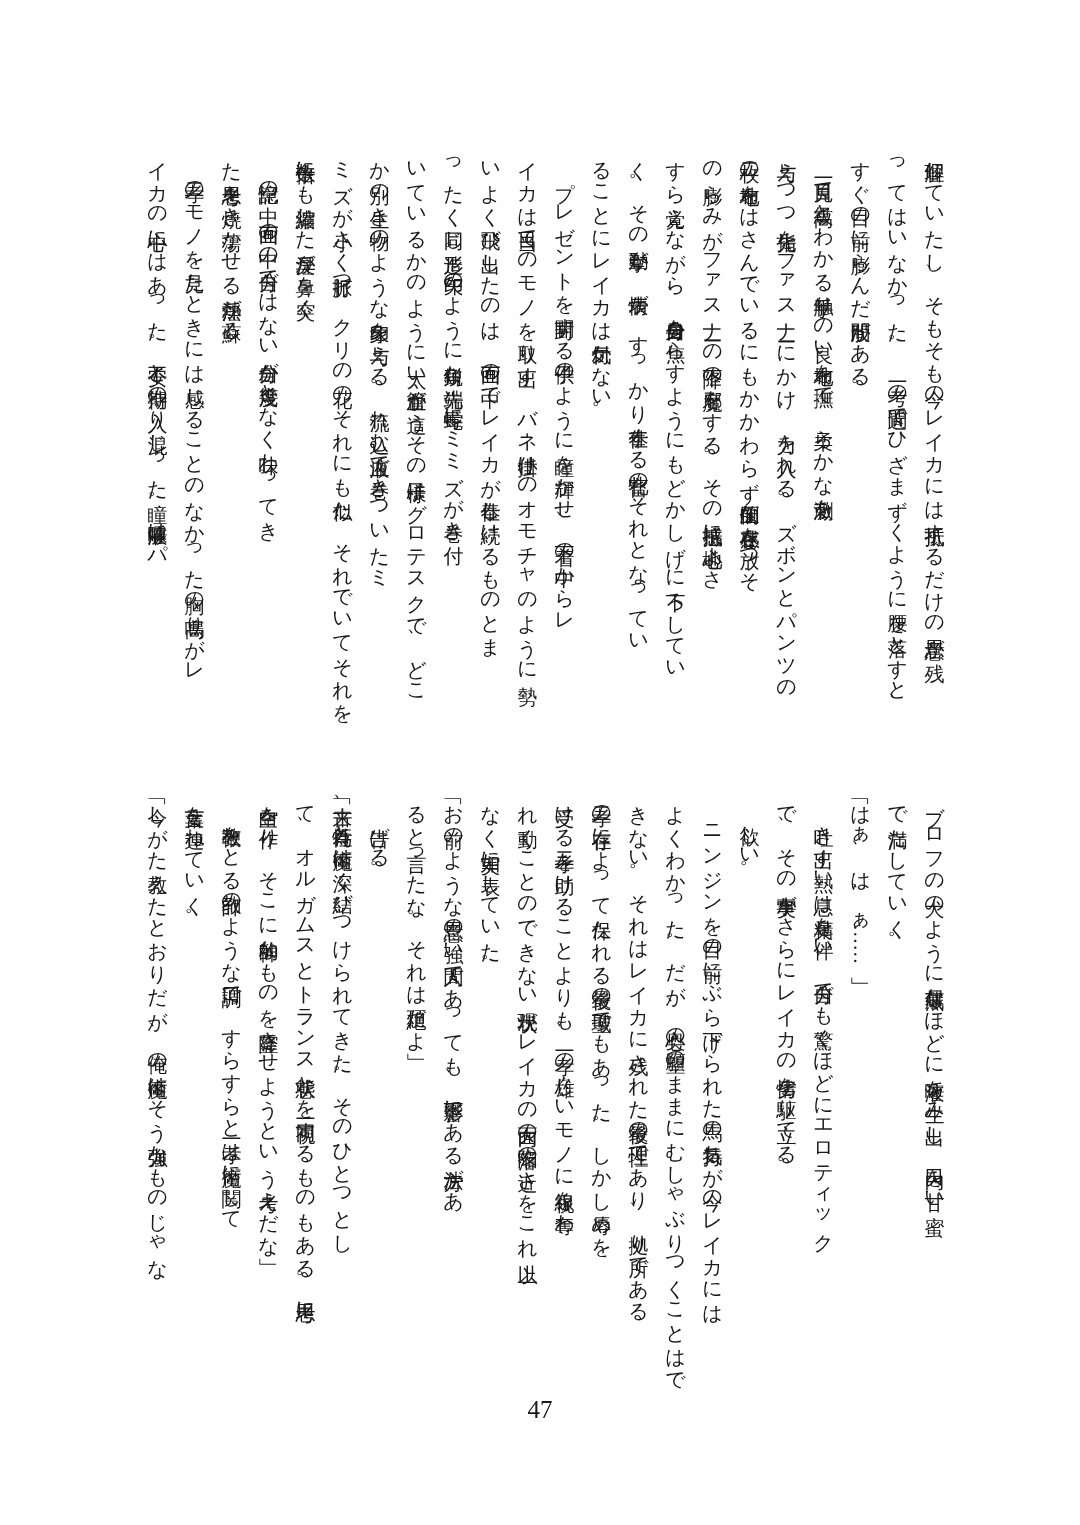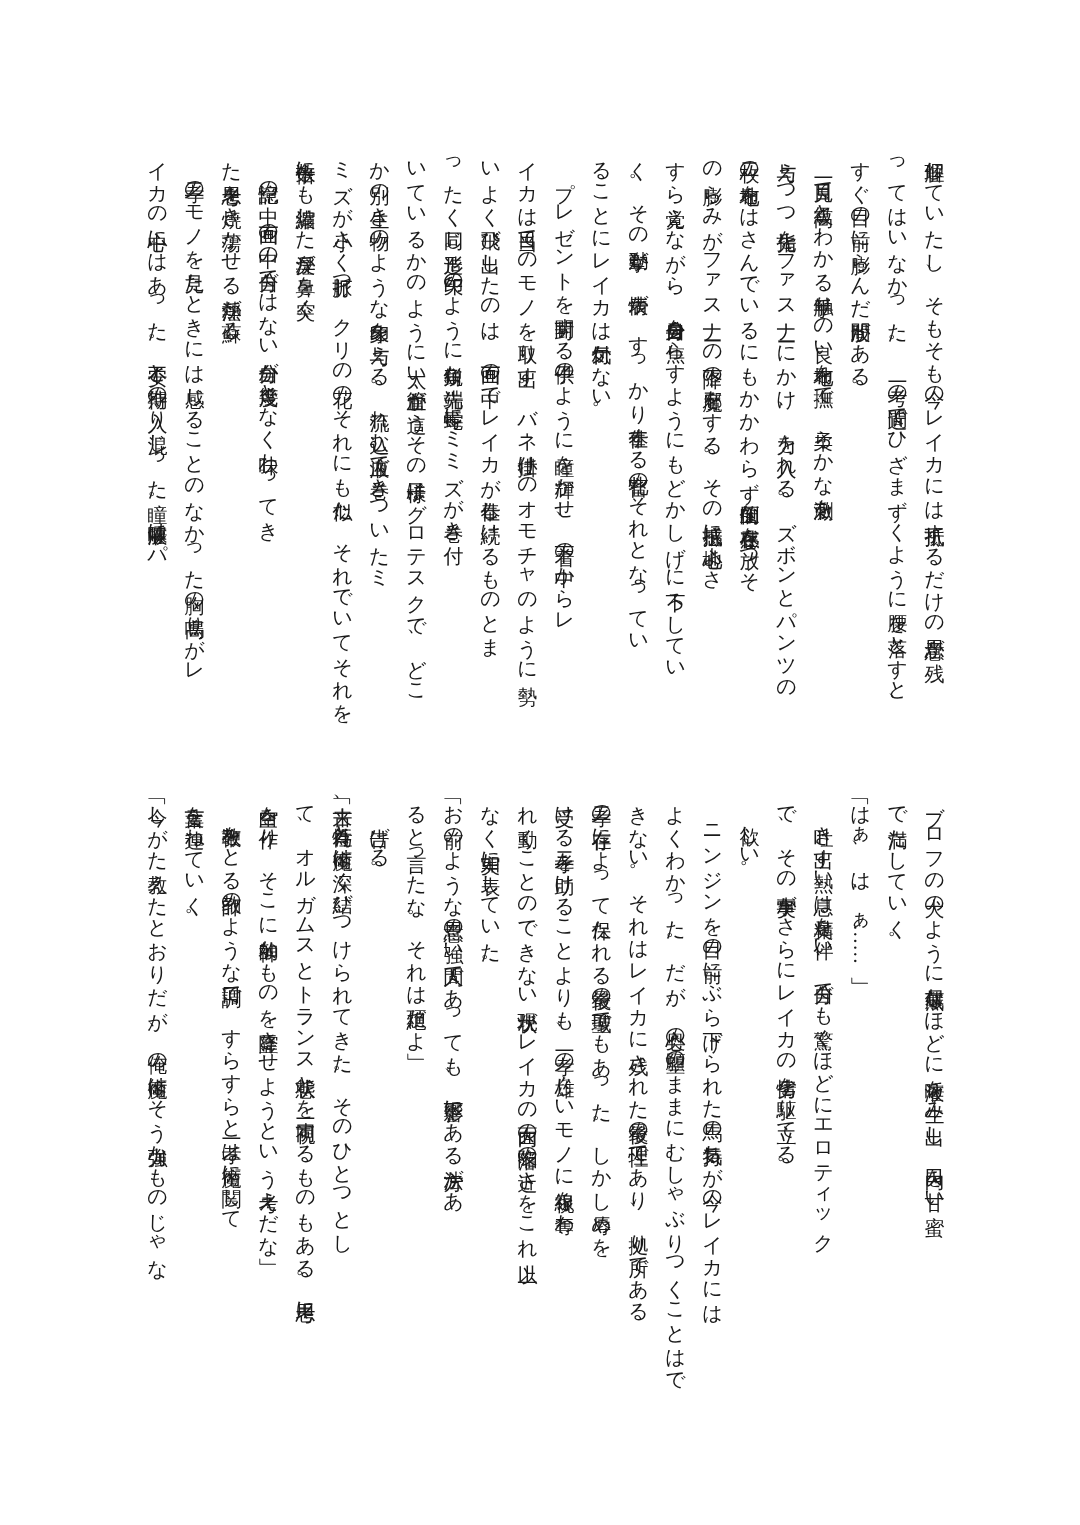--- a/index.html
+++ b/index.html
@@ -93,14 +93,15 @@
     <div class="line">ると言ったな。それは絶頂だよ」</div>
     <div class="line">　告げる。</div>
     <div class="line">「古来、性行為と魔術は深く結びつけられてきた。そのひとつとし</div>
     <div class="line">て、オルガムスとトランス状態とを同一視するものもある。思考に</div>
     <div class="line">空白を作り、そこに神的なものを降霊させようという考えだな」</div>
     <div class="line">　教鞭をとる教師のような口調で、すらすらと一孝は魔術に関して</div>
     <div class="line">言葉を連ねていく。</div>
     <div class="line">「今しがた教えたとおりだが、俺の魔術はそう強力なものじゃな</div>
   </div>
 
+  <div class="page-number">47</div>
 
 </div>
 
 </body></html>

